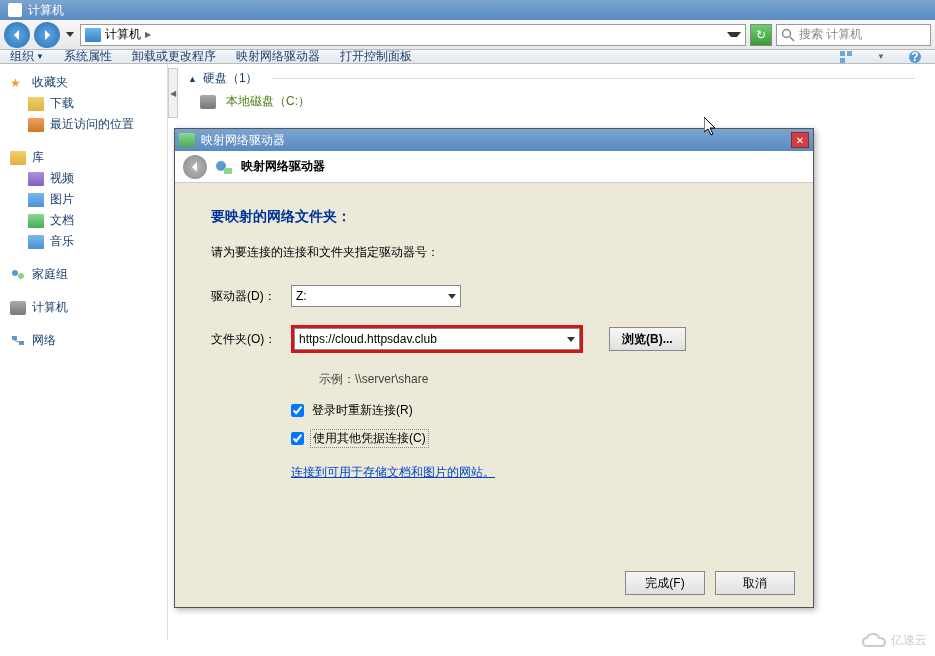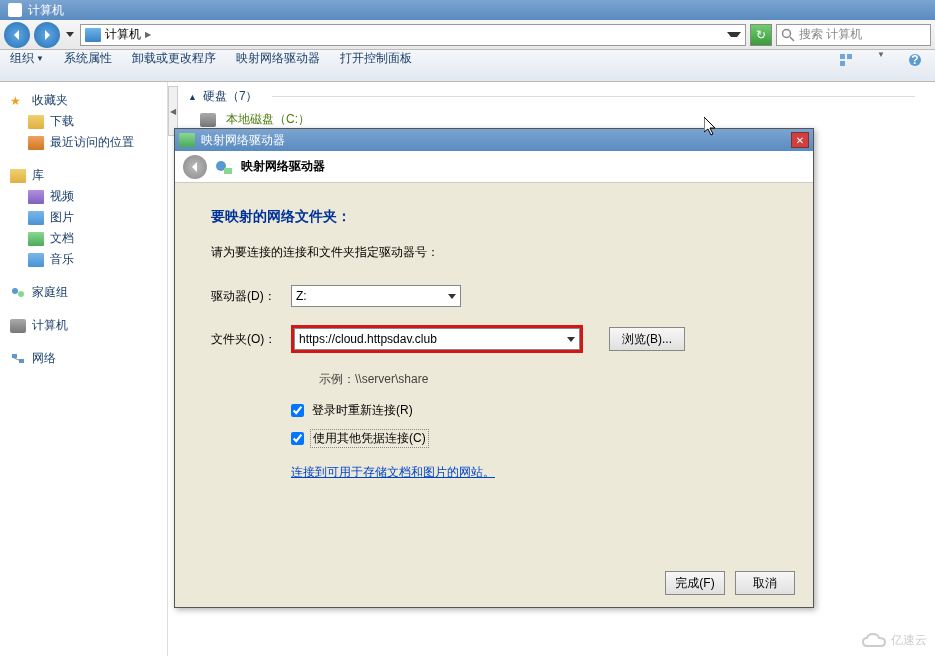--- a/index.html
+++ b/index.html
@@ -15,21 +15,21 @@
 .nav-back svg, .nav-fwd svg { fill: #fff; }
 .nav-drop { width: 12px; height: 20px; display: flex; align-items: center; justify-content: center; cursor: pointer; }
 .addrbar { flex: 1; background: #fff; border: 1px solid #999; height: 22px; display: flex; align-items: center; padding: 0 4px; gap: 4px; }
 .addr-icon { width: 16px; height: 14px; background: linear-gradient(#6fb5ea, #3a82c4); border-radius: 1px; }
 .addr-drop { width: 14px; cursor: pointer; }
 .refresh-btn { width: 22px; height: 22px; background: linear-gradient(#6fcf6f, #3a9a3a); display: flex; align-items: center; justify-content: center; color: #fff; cursor: pointer; border: 1px solid #888; }
 .searchbar { width: 155px; background: #fff; border: 1px solid #999; height: 22px; display: flex; align-items: center; padding: 0 4px; gap: 4px; color: #888; }
 .search-icon { width: 14px; height: 14px; }
 
 
-.toolbar { background: linear-gradient(#f5f7fa, #e1e8f0); height: 32px; border-bottom: 1px solid #bbb; display: flex; align-items: flex-start; padding: 0 10px; gap: 20px; color: #1a3e6b; }
+.toolbar { background: linear-gradient(#f5f7fa, #e1e8f0); height: 14px; border-bottom: 1px solid #bbb; display: flex; align-items: center; padding: 0 10px; gap: 20px; color: #1a3e6b; }
 .tool-item { cursor: pointer; display: flex; align-items: center; gap: 2px; }
 .tool-spacer { flex: 1; }
 .tool-iconbtn { width: 20px; height: 20px; cursor: pointer; display: flex; align-items: center; justify-content: center; }
 
 
 .main { display: flex; height: 576px; }
 .sidebar { width: 168px; background: #fff; border-right: 1px solid #ddd; padding: 8px 0; overflow: hidden; }
 .side-group { margin-bottom: 12px; }
 .side-header { display: flex; align-items: center; padding: 2px 10px; gap: 6px; cursor: pointer; color: #1a3e6b; }
 .side-item { display: flex; align-items: center; padding: 2px 10px 2px 28px; gap: 6px; cursor: pointer; color: #1a3e6b; }
@@ -59,29 +59,29 @@
 .dlg-hdr-icon { width: 18px; height: 16px; }
 .dlg-body { padding: 25px 36px; }
 .dlg-heading { font-size: 14px; color: #003399; font-weight: bold; margin-bottom: 18px; }
 .dlg-desc { margin-bottom: 24px; }
 .dlg-row { display: flex; align-items: center; margin-bottom: 18px; gap: 12px; }
 .dlg-label { width: 68px; }
 .dlg-drive { width: 170px; height: 22px; border: 1px solid #888; background: #fff; padding: 0 4px; display: flex; align-items: center; justify-content: space-between; cursor: pointer; }
 .dlg-folder-wrap { border: 3px solid #d01818; padding: 0; }
 .dlg-folder { width: 286px; height: 22px; border: 1px solid #888; background: #fff; padding: 0 4px; display: flex; align-items: center; justify-content: space-between; }
 .dlg-folder input { border: none; outline: none; flex: 1; font-size: 12px; }
-.dlg-browse { height: 24px; padding: 0 12px; border: 1px solid #888; background: linear-gradient(#f7f7f7, #e0e0e0); cursor: pointer; margin-left: 14px; }
+.dlg-browse { height: 24px; padding: 0 12px; border: 1px solid #888; background: linear-gradient(#f7f7f7, #e0e0e0); cursor: pointer; margin-left: 14px; font-weight: bold; }
 .dlg-example { margin-left: 108px; margin-bottom: 14px; color: #444; }
 .dlg-check { margin-left: 80px; margin-bottom: 10px; display: flex; align-items: center; gap: 6px; }
 .dlg-check input { cursor: pointer; }
 .dlg-check label { border: 1px dotted #888; padding: 0 2px; }
 .dlg-check.nc label { border: none; }
 .dlg-link { margin-left: 80px; margin-top: 16px; color: #0044cc; text-decoration: underline; cursor: pointer; }
 .dlg-footer { position: absolute; bottom: 12px; right: 18px; display: flex; gap: 10px; }
-.dlg-btn { width: 60px; height: 24px; border: 1px solid #888; background: linear-gradient(#f7f7f7, #e0e0e0); cursor: pointer; }
+.dlg-btn { width: 80px; height: 24px; border: 1px solid #888; background: linear-gradient(#f7f7f7, #e0e0e0); cursor: pointer; }
 .drop-arrow { border-left: 4px solid transparent; border-right: 4px solid transparent; border-top: 5px solid #333; }
 
 .watermark { position: absolute; right: 8px; bottom: 6px; color: #ccc; font-size: 18px; font-weight: normal; display: flex; align-items: flex-start; gap: 4px; }
 .cursor { position: absolute; left: 704px; top: 117px; pointer-events: none; }
 </style>
 </head>
 <body>
 
 <div class="titlebar">
   <div class="titlebar-icon"></div>
@@ -214,21 +214,21 @@
         <span>网络</span>
       </div>
     </div>
   </div>
 
   <div class="content">
     <div class="coll-btn">◀</div>
     <div class="disk-section">
       <div class="disk-hdr">
         <span style="font-size:9px">▲</span>
-          <span>硬盘（7）</span>
+          <span>硬盘（1）</span>
       </div>
       <div class="disk-item">
         <div class="side-icon gray-ico"></div>
         <span>本地磁盘（C:）</span>
       </div>
     </div>
   </div>
 </div>
 
 <div class="dialog">

